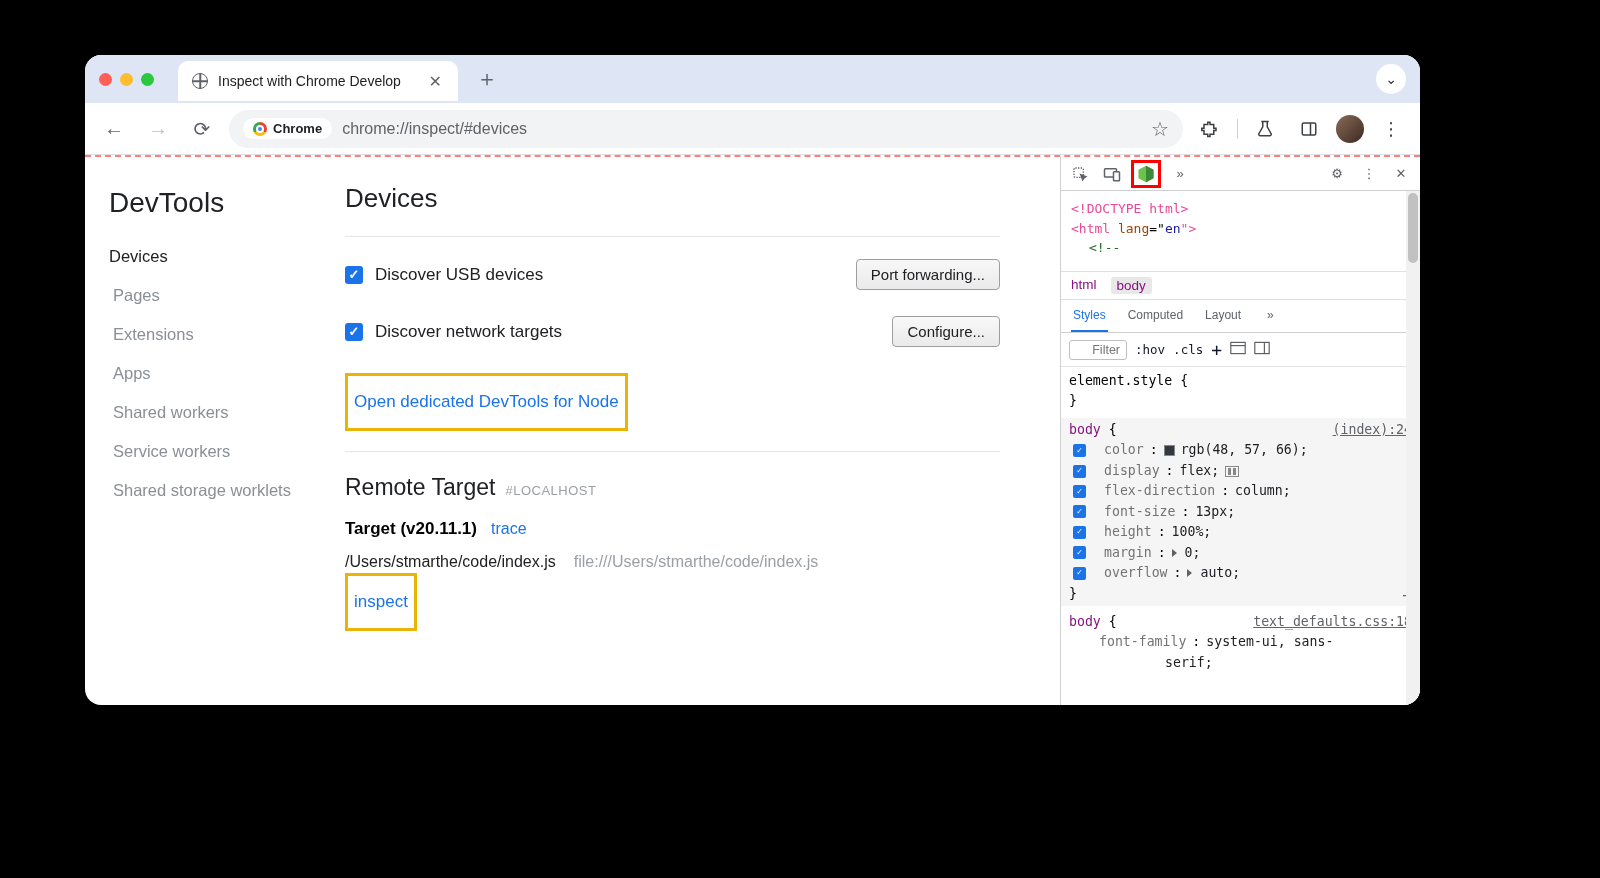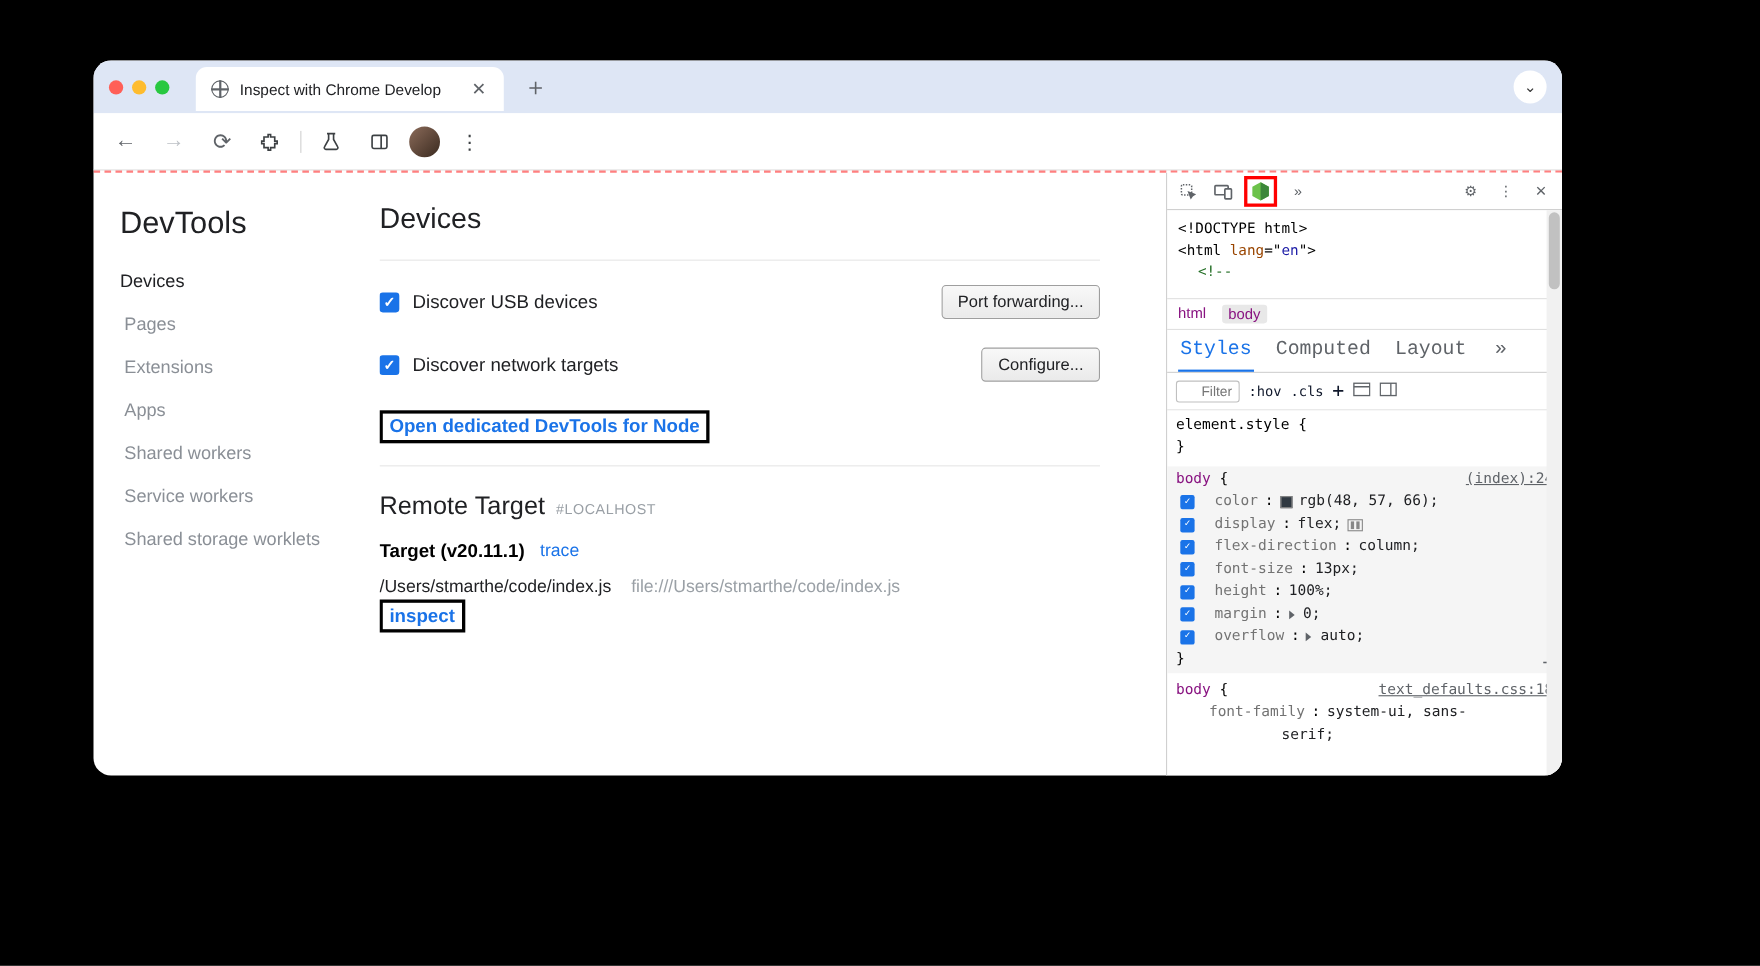--- a/index.html
+++ b/index.html
@@ -126,21 +126,21 @@
     margin-left:auto;
     background:linear-gradient(#f8f8f8,#eaeaea);
     border:1px solid #9e9e9e;
     border-radius:4px;
     padding:6px 14px;
     font-size:15px;
     color:#202124;
     margin-right:40px;
   }
   .dt-link{color:#1a73e8;font-size:17px;text-decoration:none;}
-  .red-box{border:3px solid #000000;padding:2px 6px;display:inline-block;font-weight:bold;}
+  .red-box{border:3px solid #eab308;padding:16px 6px;display:inline-block;}
   hr.dt-hr{border:none;border-top:1px solid #e5e5e5;margin:0 40px 22px 0;}
   .remote-title{font-size:23px;color:#202124;display:flex;align-items:baseline;gap:10px;margin:10px 0 18px;}
   .remote-sub{font-size:13px;color:#9aa0a6;letter-spacing:.5px;}
   .target-line{font-size:17px;display:flex;align-items:center;gap:14px;margin-bottom:14px;}
   .target-line b{font-weight:700;}
   .trace-link{color:#1a73e8;font-size:16px;}
   .path-line{font-size:16px;color:#202124;display:flex;gap:18px;flex-wrap:wrap;}
   .path-muted{color:#9aa0a6;}
   .inspect-link{color:#1a73e8;font-size:17px;}
 
@@ -160,34 +160,34 @@
   }
   .dv-icon{width:26px;height:26px;display:flex;align-items:center;justify-content:center;color:#5f6368;}
   .node-hex{width:20px;height:20px;position:relative;}
   .node-hex svg{width:100%;height:100%;}
   .red-box-tight{border:3px solid #ff0000;padding:1px 2px;}
   .dv-top-right{margin-left:auto;display:flex;align-items:center;gap:6px;}
   .dv-html{
     padding:8px 10px; font-family: ui-monospace, Menlo, monospace; font-size:13px; line-height:1.5;
     height:80px; overflow:hidden; position:relative;
   }
-  .dv-html .tag{color:#000000;}
+  .dv-html .tag{color:#ec4899;}
   .dv-html .attr{color:#994500;}
   .dv-html .val{color:#1a1aa6;}
   .dv-html .cmt{color:#236e25;}
   .dv-scroll-track{position:absolute;right:0;top:34px;bottom:0;width:14px;background:#f1f1f1;}
   .dv-scroll-thumb{position:absolute;right:2px;top:36px;width:10px;height:70px;background:#c1c1c1;border-radius:5px;}
   .breadcrumb{
     border-top:1px solid #e0e0e0;border-bottom:1px solid #e0e0e0;
     padding:5px 10px;display:flex;gap:14px;font-size:13.5px;font-family:-apple-system,sans-serif;
   }
   .breadcrumb span{color:#881280;}
   .breadcrumb .active{background:#e8e8e8;padding:1px 6px;border-radius:3px;}
   .styles-tabs{
-    border-bottom:1px solid #d0d0d0;display:flex;gap:18px;padding:0 10px;font-size:18px;font-family:Liberation Mono, monospace;
+    border-bottom:1px solid #d0d0d0;display:flex;gap:18px;padding:0 10px;font-size:12px;font-family:Liberation Sans, sans-serif;
   }
   .styles-tabs .st{padding:8px 2px;color:#5f6368;}
   .styles-tabs .st.active{color:#1a73e8;border-bottom:2.5px solid #1a73e8;}
   .styles-tabs .more{margin-left:4px;color:#5f6368;}
   .filter-row{
     display:flex;align-items:center;gap:8px;padding:6px 8px;border-bottom:1px solid #e5e5e5;font-family:-apple-system,sans-serif;
   }
   .filter-input{border:1px solid #c0c0c0;border-radius:3px;padding:2px 6px;font-size:12.5px;width:58px;color:#5f6368;text-align:right;}
   .mono{font-family:ui-monospace,Menlo,monospace;font-size:12.5px;color:#0f172a;}
   .css-pane{padding:4px 8px;font-family:ui-monospace,Menlo,monospace;font-size:13.2px;line-height:1.55;overflow:hidden;flex:1;}
@@ -223,20 +223,28 @@
     </div>
     <span class="new-tab">＋</span>
     <div class="titlebar-spacer"></div>
     <div class="expand-btn">⌄</div>
   </div>
 
   <div class="toolbar">
     <div class="nav-btn">←</div>
     <div class="nav-btn disabled">→</div>
     <div class="nav-btn">⟳</div>
+    <div class="addr">
+      <span class="chrome-pill">
+        <span class="chrome-logo"></span>
+        <span>Chrome</span>
+      </span>
+      <span class="url-text">chrome://inspect/#devices</span>
+      <span class="star">☆</span>
+    </div>
     <div class="tool-icon">
       <svg width="18" height="18" viewBox="0 0 24 24" fill="none" stroke="#3c4043" stroke-width="2">
           <path d="M9 3h3v3h5v5h3v3h-3v5h-5v3h-3v-3H4v-5H1v-3h3V6h5V3z"></path>
         </svg>
     </div>
     <div class="tool-sep"></div>
     <div class="tool-icon">
       <svg width="18" height="18" viewBox="0 0 24 24" fill="none" stroke="#3c4043" stroke-width="2">
           <path d="M9 2v7l-5 9a2 2 0 0 0 2 3h12a2 2 0 0 0 2-3l-5-9V2M7 2h10"></path>
         </svg>

